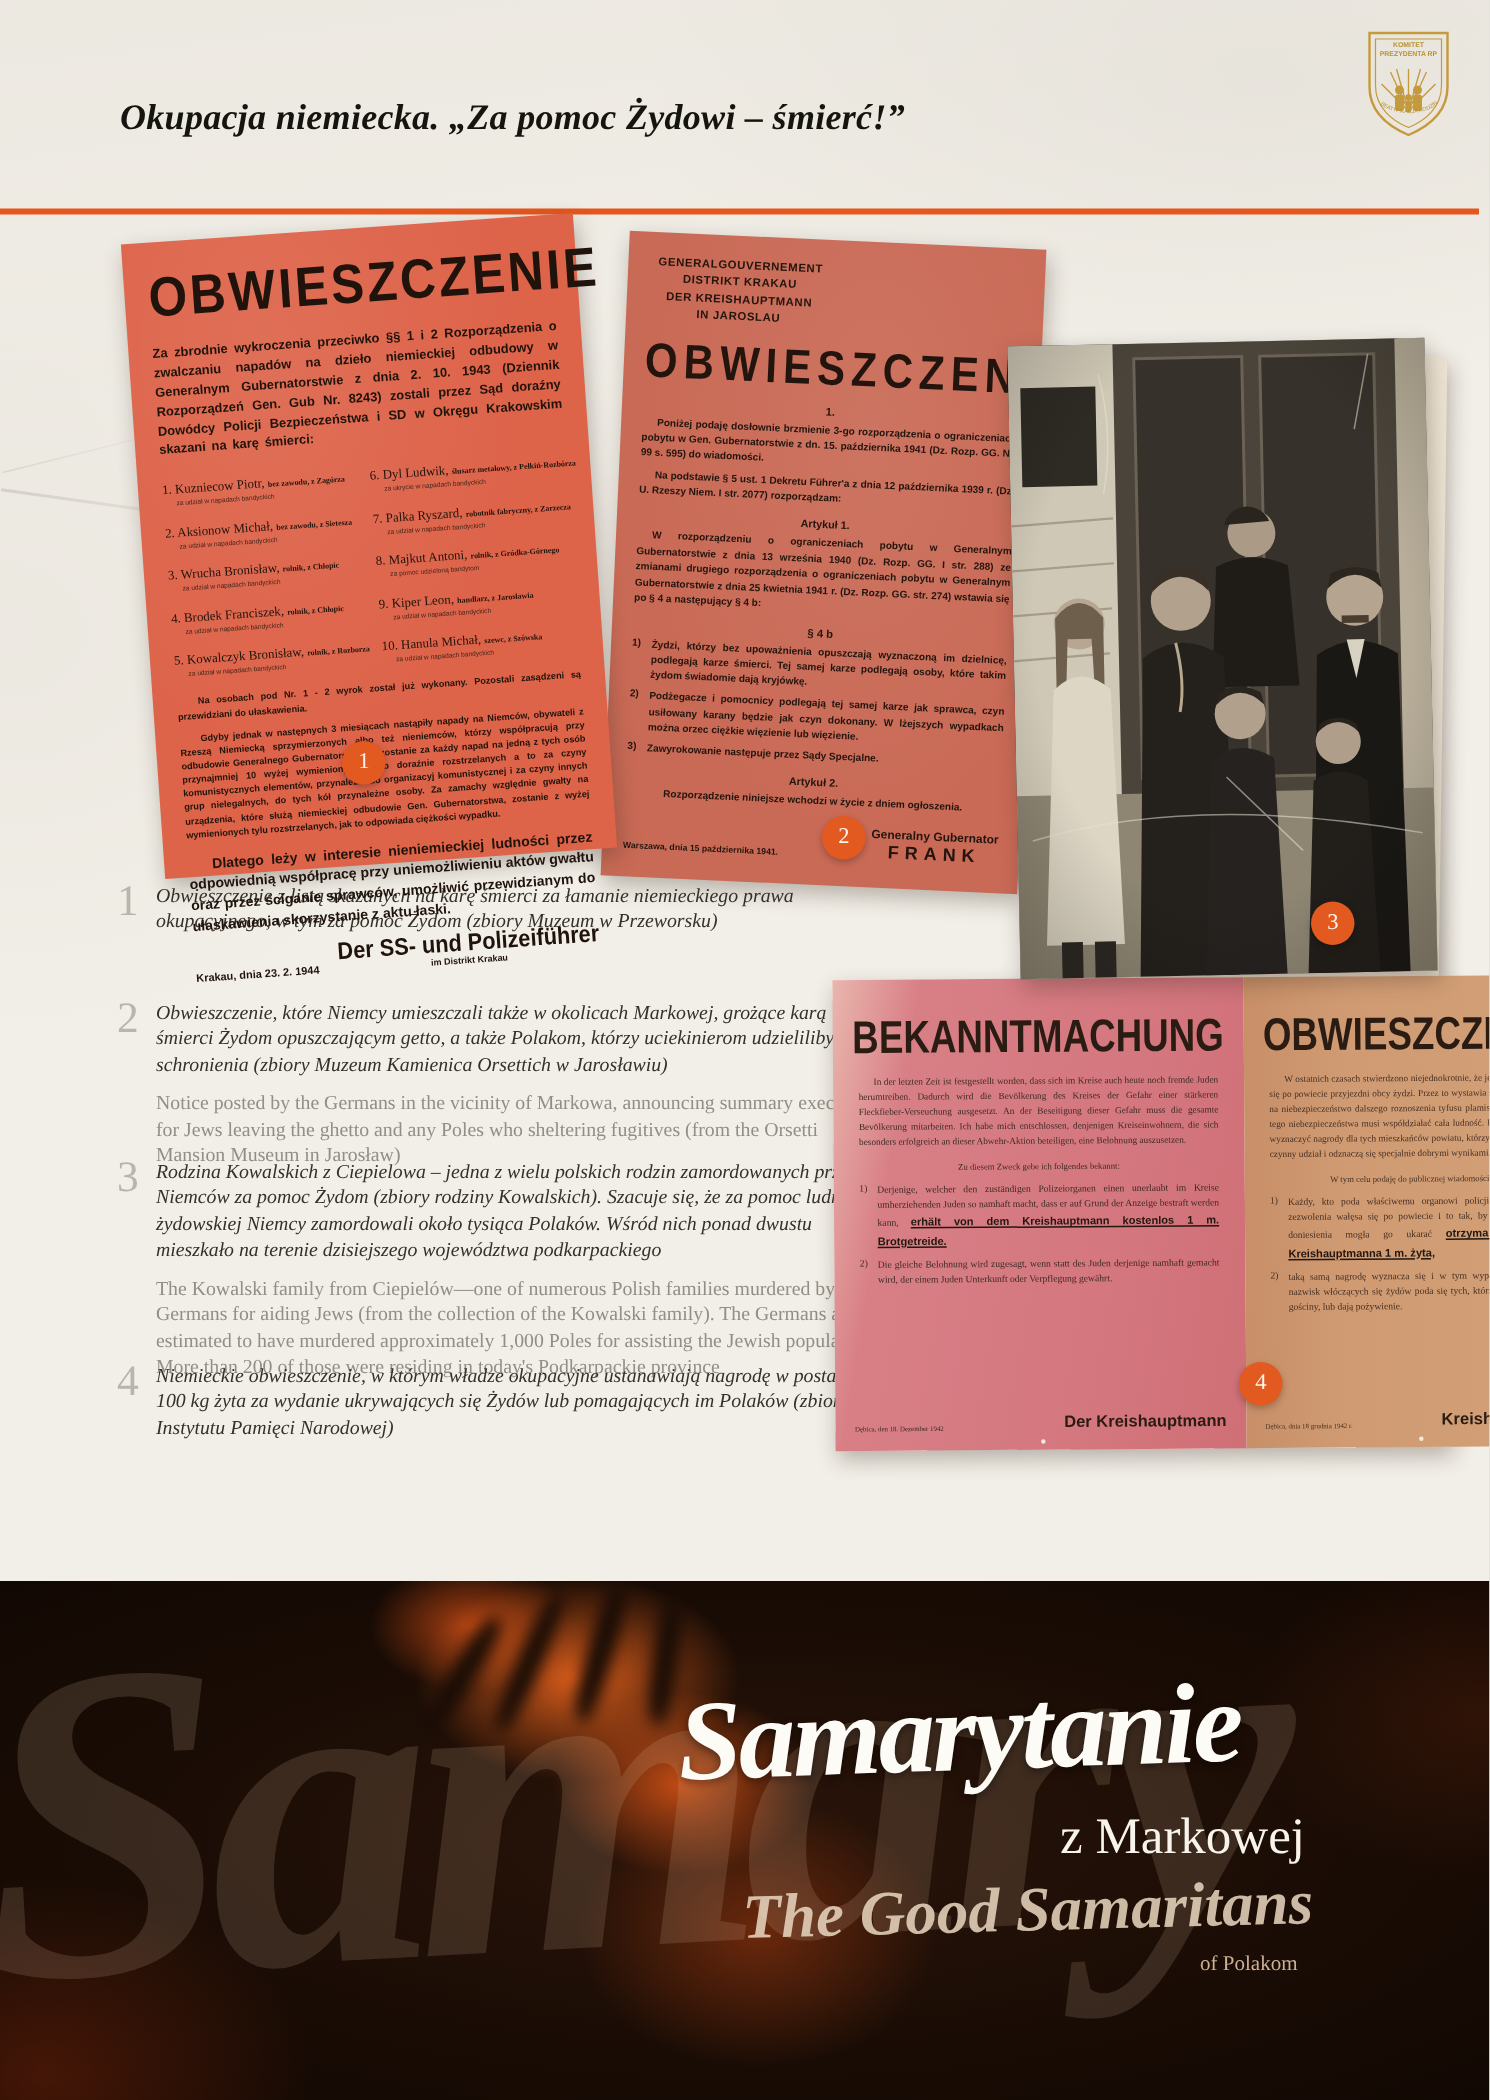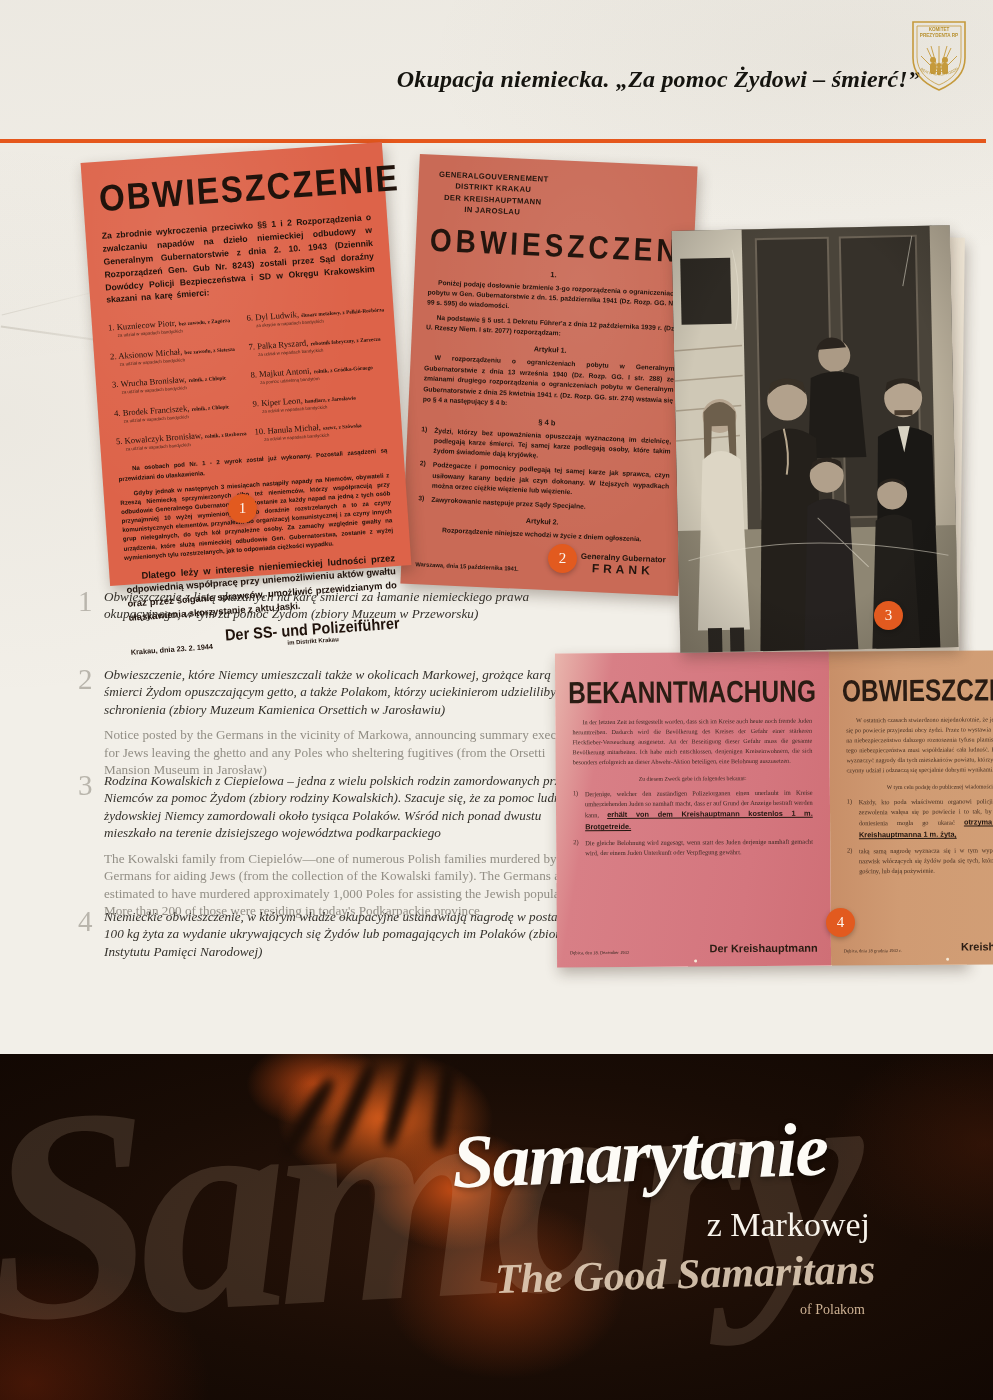--- a/index.html
+++ b/index.html
@@ -10,21 +10,21 @@
       radial-gradient(ellipse 500px 400px at 0% 30%, rgba(120,110,90,.05), transparent 70%),
       linear-gradient(173deg, rgba(90,80,60,.04) 0%, transparent 25%),
       #f2efe8;}
   .crease{position:absolute;left:0;top:338px;width:180px;height:2px;
     background:linear-gradient(90deg, rgba(100,90,70,.18), transparent);transform:rotate(8deg);}
   .crease2{position:absolute;left:0;top:300px;width:120px;height:1px;
     background:linear-gradient(90deg, rgba(100,90,70,.14), transparent);transform:rotate(-14deg);}
 
   
   .hdr{position:absolute;left:80px;top:66px;width:840px;}
-  .hdr .pl{font-style:italic;font-weight:bold;font-size:24px;color:#15140f;letter-spacing:.2px;text-align:right;}
+  .hdr .pl{font-style:italic;font-weight:bold;font-size:24px;color:#15140f;letter-spacing:.2px;}
   .hdr .en{font-style:italic;font-size:18.5px;color:#63605a;margin-top:3px;letter-spacing:.3px;}
   .rule{position:absolute;left:0;top:139px;width:986px;height:4px;background:#e5571c;}
 
   
   .logo{position:absolute;left:903px;top:16px;width:72px;height:80px;}
 
   
   .doc{position:absolute;box-shadow:2px 6px 14px rgba(60,45,30,.32);}
   .badge{position:absolute;width:29px;height:29px;border-radius:50%;background:#e25a1f;
     color:#fdf6ee;font-size:15px;display:flex;align-items:center;justify-content:center;

